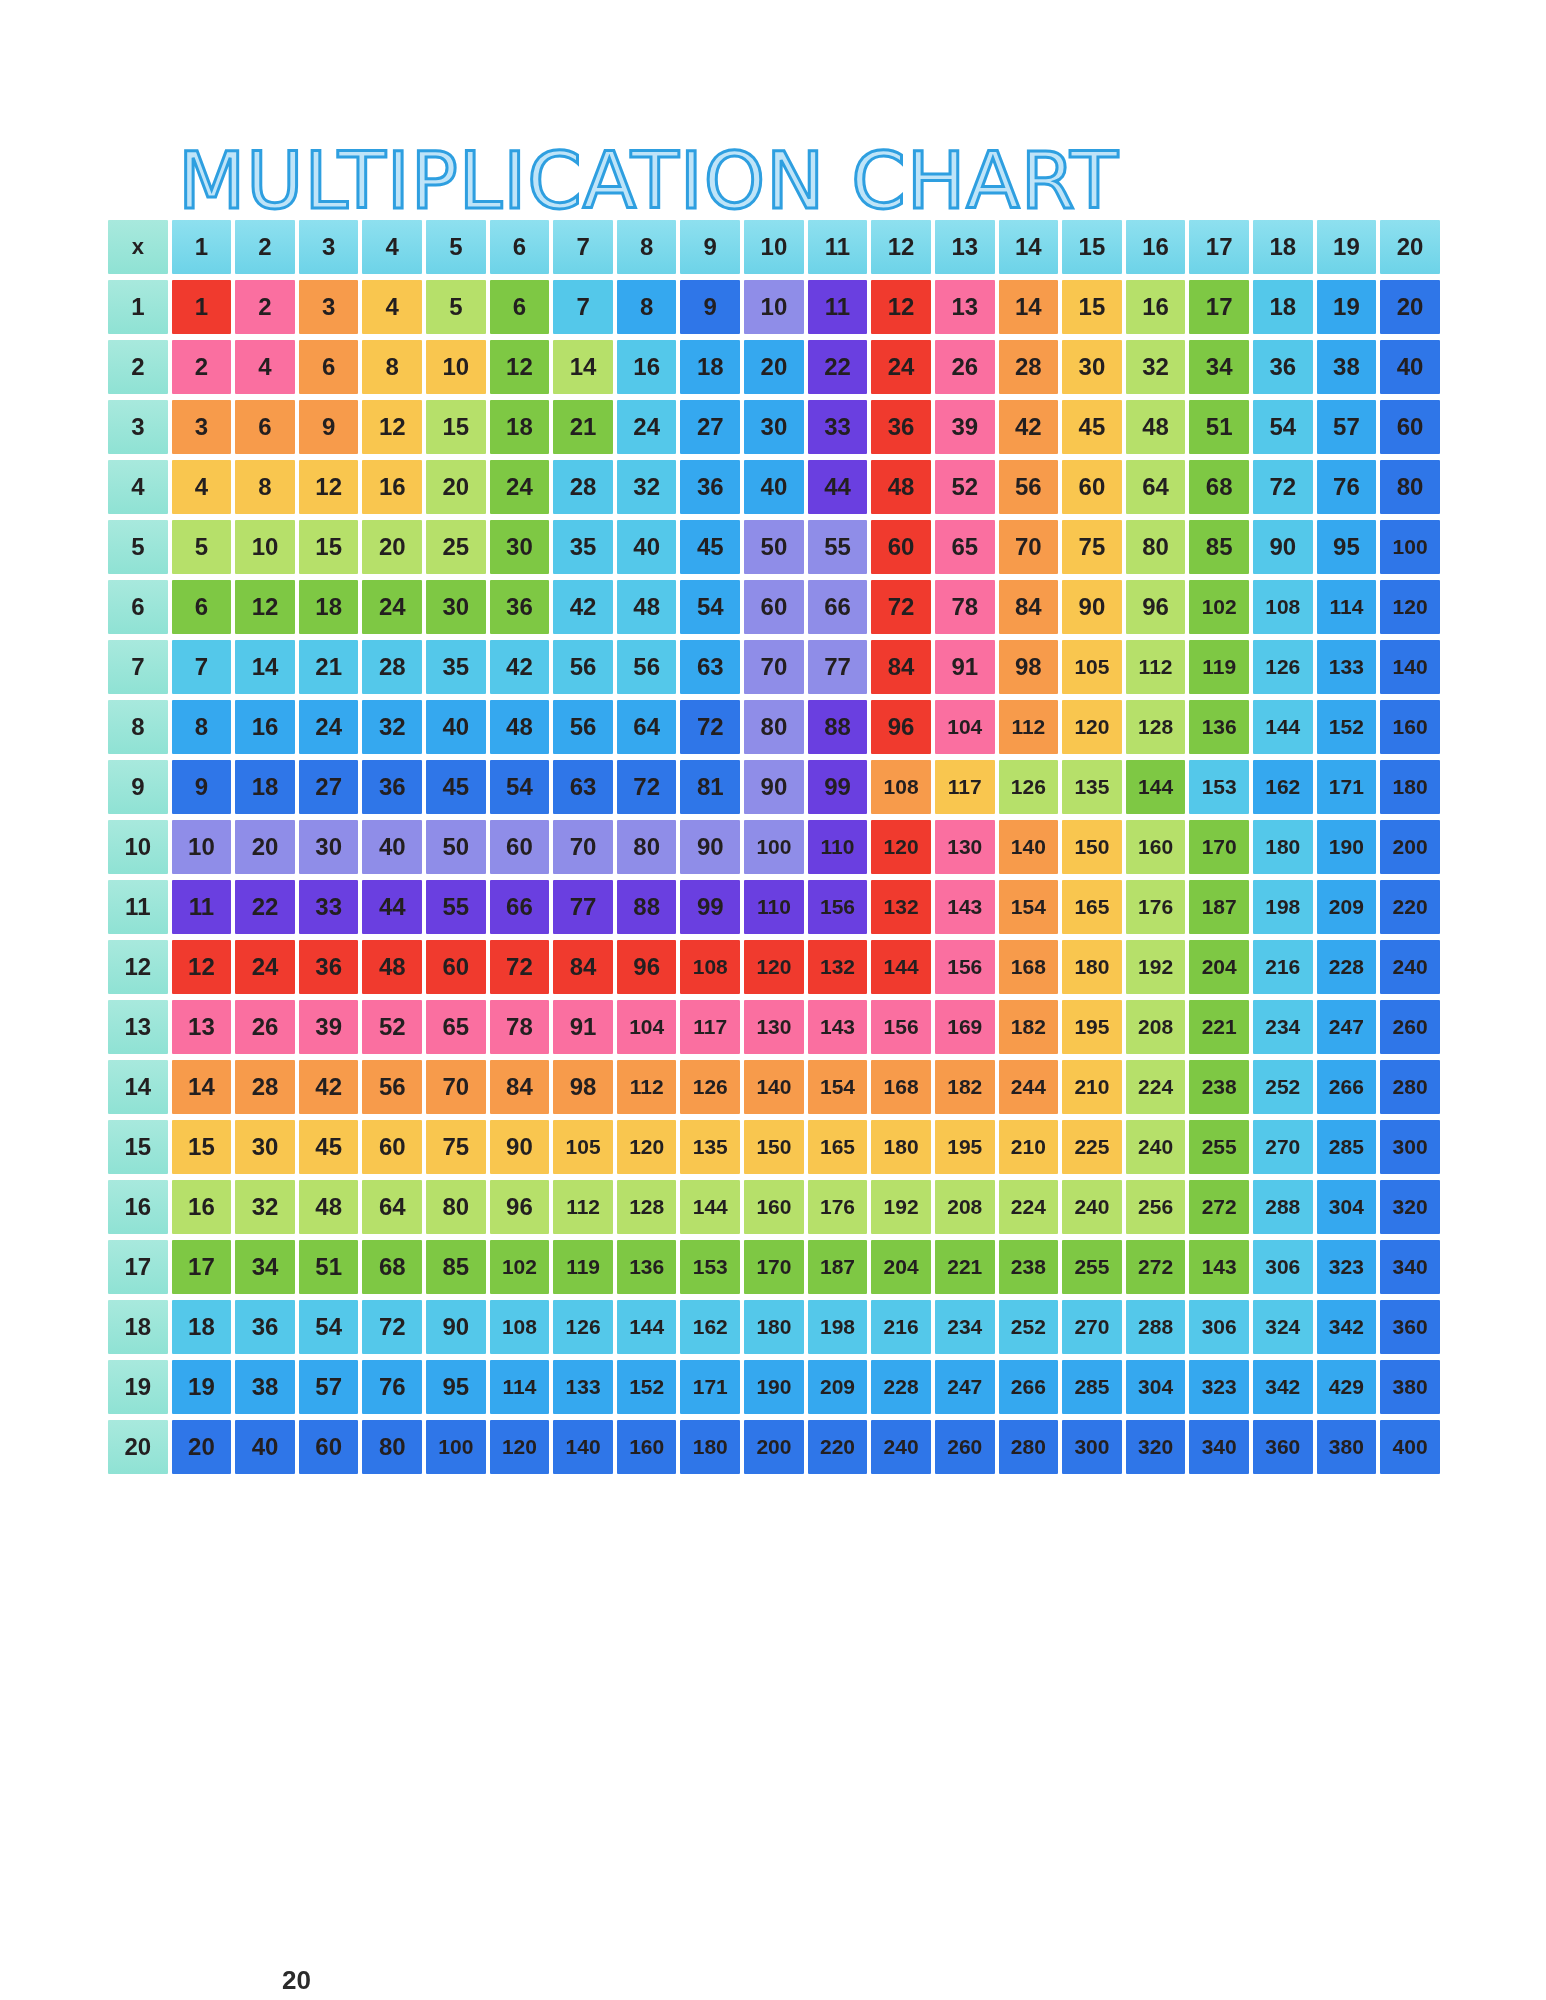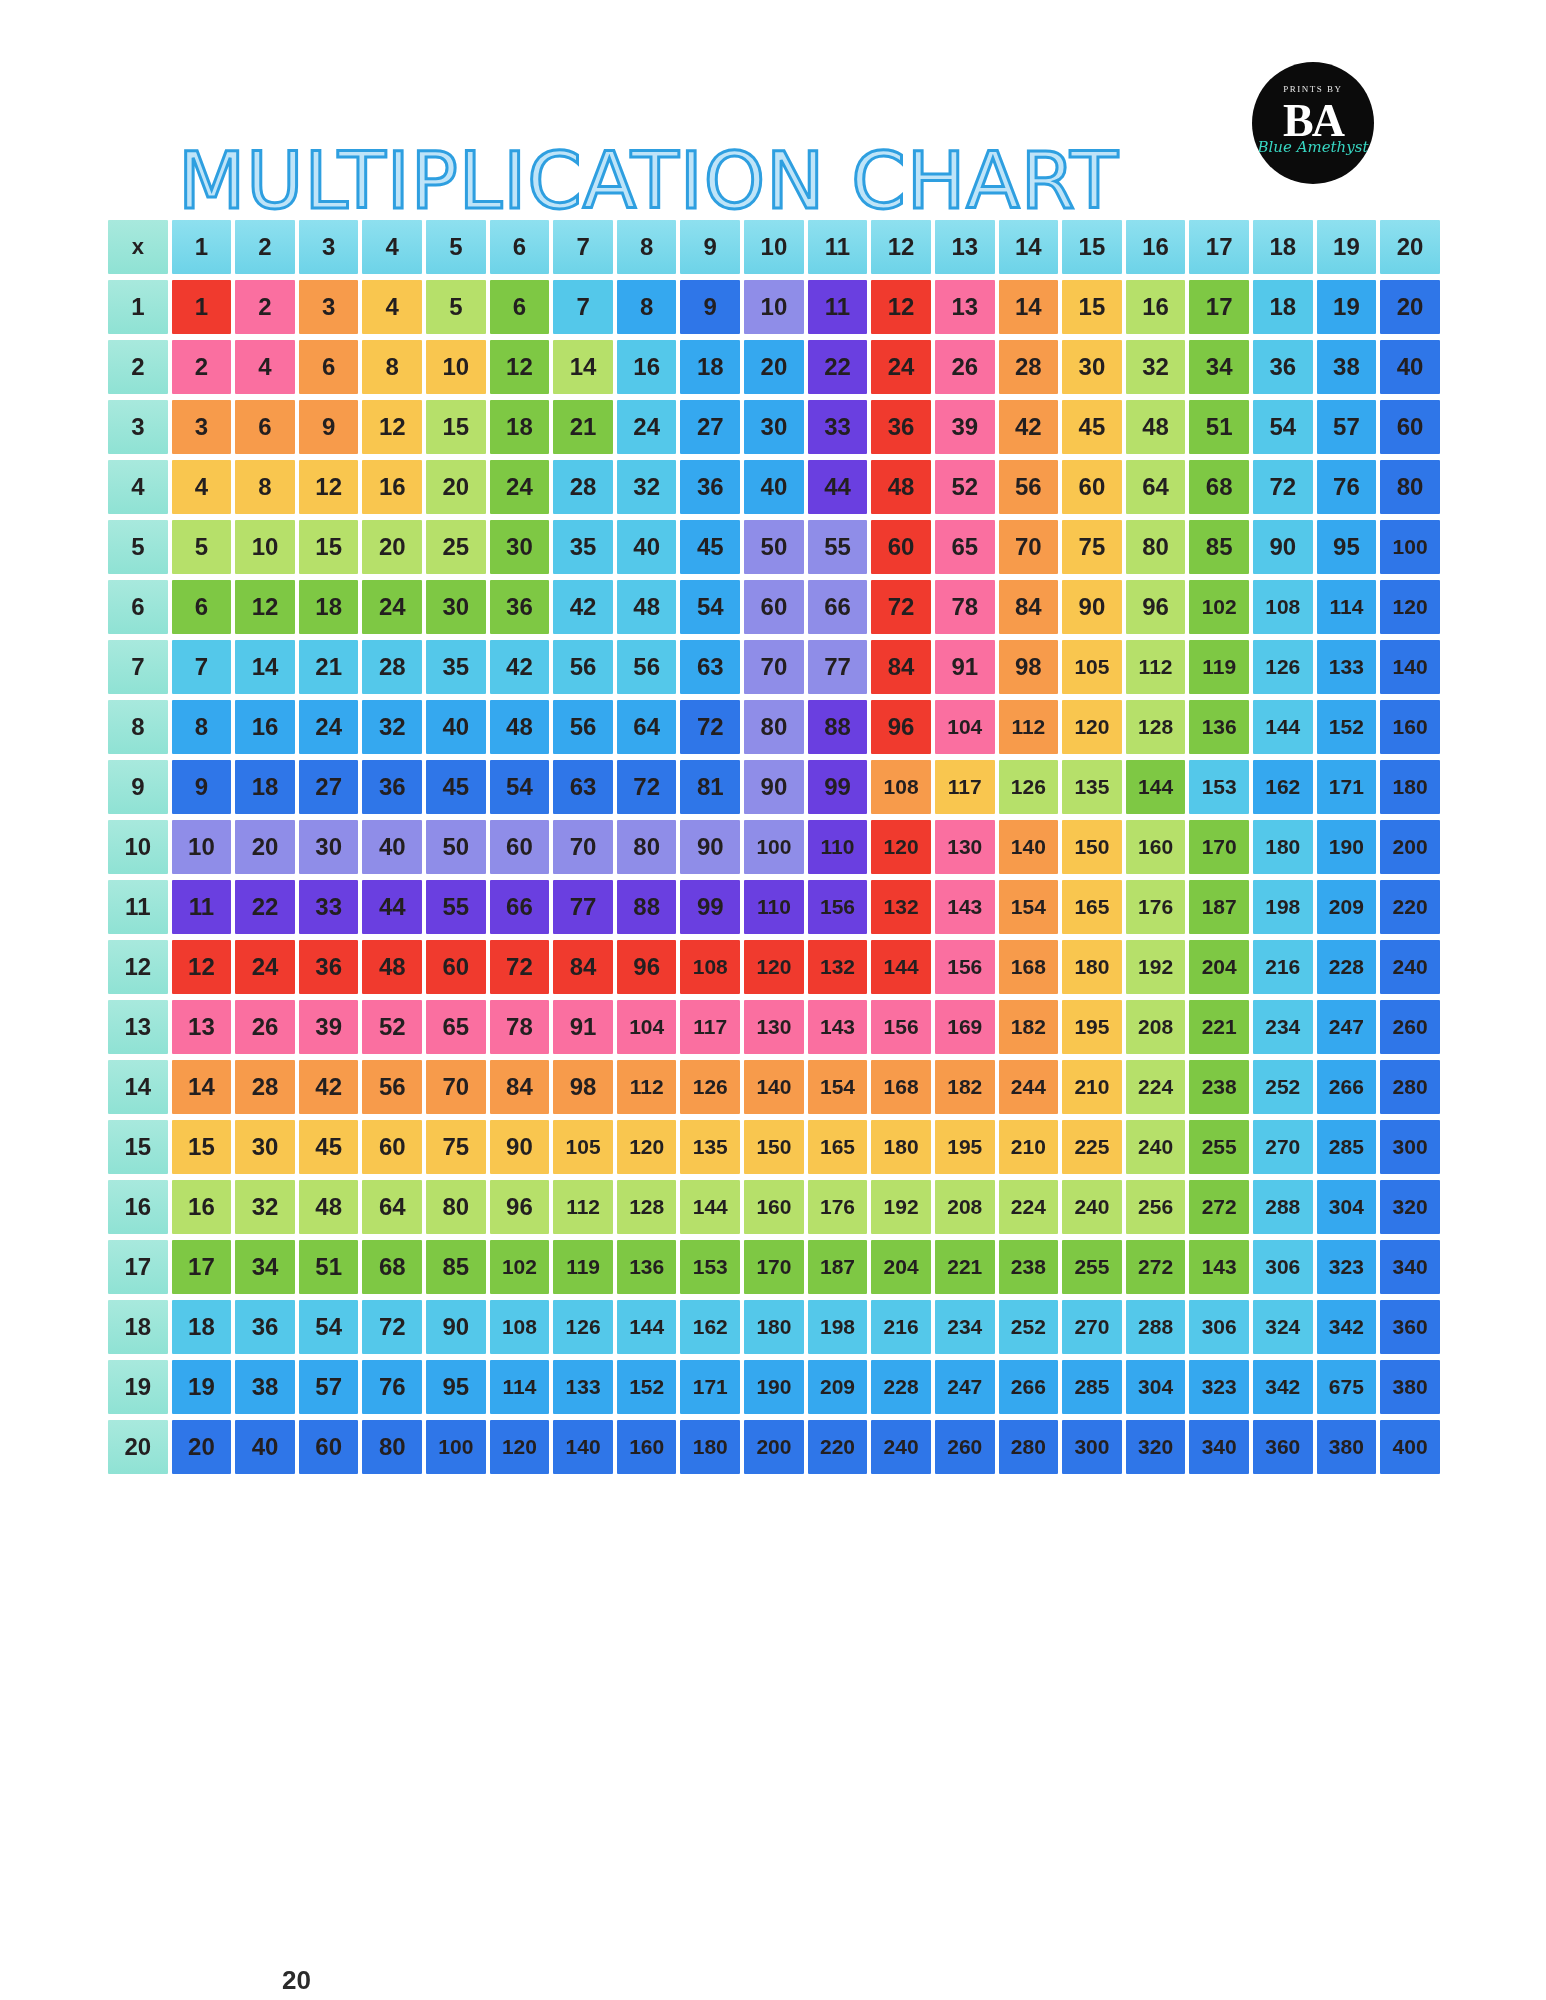--- a/index.html
+++ b/index.html
@@ -149,25 +149,20 @@
 </style>
 </head>
 <body>
 
 <div id="page">
 
   <div id="title-row">
     <div id="chart-title">MULTIPLICATION CHART</div>
   </div>
 
-  <div id="logo">
-    <div class="logo-top">PRINTS BY</div>
-    <div class="logo-mono">BA</div>
-    <div class="logo-script">Blue Amethyst</div>
-  </div>
 
   <div id="table-wrap">
     <table class="mtable" id="mtable">
         <thead>
           <tr>
             <th class="corner">x</th>
             <th class="col-head">1</th>
             <th class="col-head">2</th>
             <th class="col-head">3</th>
             <th class="col-head">4</th>
@@ -617,21 +612,21 @@
             <td class="small" style="background: linear-gradient(rgb(53, 168, 239) 0%, rgb(53, 168, 239) 100%);">171</td>
             <td class="small" style="background: linear-gradient(rgb(53, 168, 239) 0%, rgb(53, 168, 239) 100%);">190</td>
             <td class="small" style="background: linear-gradient(rgb(53, 168, 239) 0%, rgb(53, 168, 239) 100%);">209</td>
             <td class="small" style="background: linear-gradient(rgb(53, 168, 239) 0%, rgb(53, 168, 239) 100%);">228</td>
             <td class="small" style="background: linear-gradient(rgb(53, 168, 239) 0%, rgb(53, 168, 239) 100%);">247</td>
             <td class="small" style="background: linear-gradient(rgb(53, 168, 239) 0%, rgb(53, 168, 239) 100%);">266</td>
             <td class="small" style="background: linear-gradient(rgb(53, 168, 239) 0%, rgb(53, 168, 239) 100%);">285</td>
             <td class="small" style="background: linear-gradient(rgb(53, 168, 239) 0%, rgb(53, 168, 239) 100%);">304</td>
             <td class="small" style="background: linear-gradient(rgb(53, 168, 239) 0%, rgb(53, 168, 239) 100%);">323</td>
             <td class="small" style="background: linear-gradient(rgb(53, 168, 239) 0%, rgb(53, 168, 239) 100%);">342</td>
-            <td class="small" style="background: linear-gradient(rgb(53, 168, 239) 0%, rgb(53, 168, 239) 100%);">675</td>
+            <td class="small" style="background: linear-gradient(rgb(53, 168, 239) 0%, rgb(53, 168, 239) 100%);">429</td>
             <td class="small" style="background: linear-gradient(rgb(47, 118, 232) 0%, rgb(47, 118, 232) 100%);">380</td>
           </tr>
           <tr>
             <th class="row-head">20</th>
             <td style="background: linear-gradient(rgb(47, 118, 232) 0%, rgb(47, 118, 232) 100%);">20</td>
             <td style="background: linear-gradient(rgb(47, 118, 232) 0%, rgb(47, 118, 232) 100%);">40</td>
             <td style="background: linear-gradient(rgb(47, 118, 232) 0%, rgb(47, 118, 232) 100%);">60</td>
             <td style="background: linear-gradient(rgb(47, 118, 232) 0%, rgb(47, 118, 232) 100%);">80</td>
             <td class="small" style="background: linear-gradient(rgb(47, 118, 232) 0%, rgb(47, 118, 232) 100%);">100</td>
             <td class="small" style="background: linear-gradient(rgb(47, 118, 232) 0%, rgb(47, 118, 232) 100%);">120</td>

